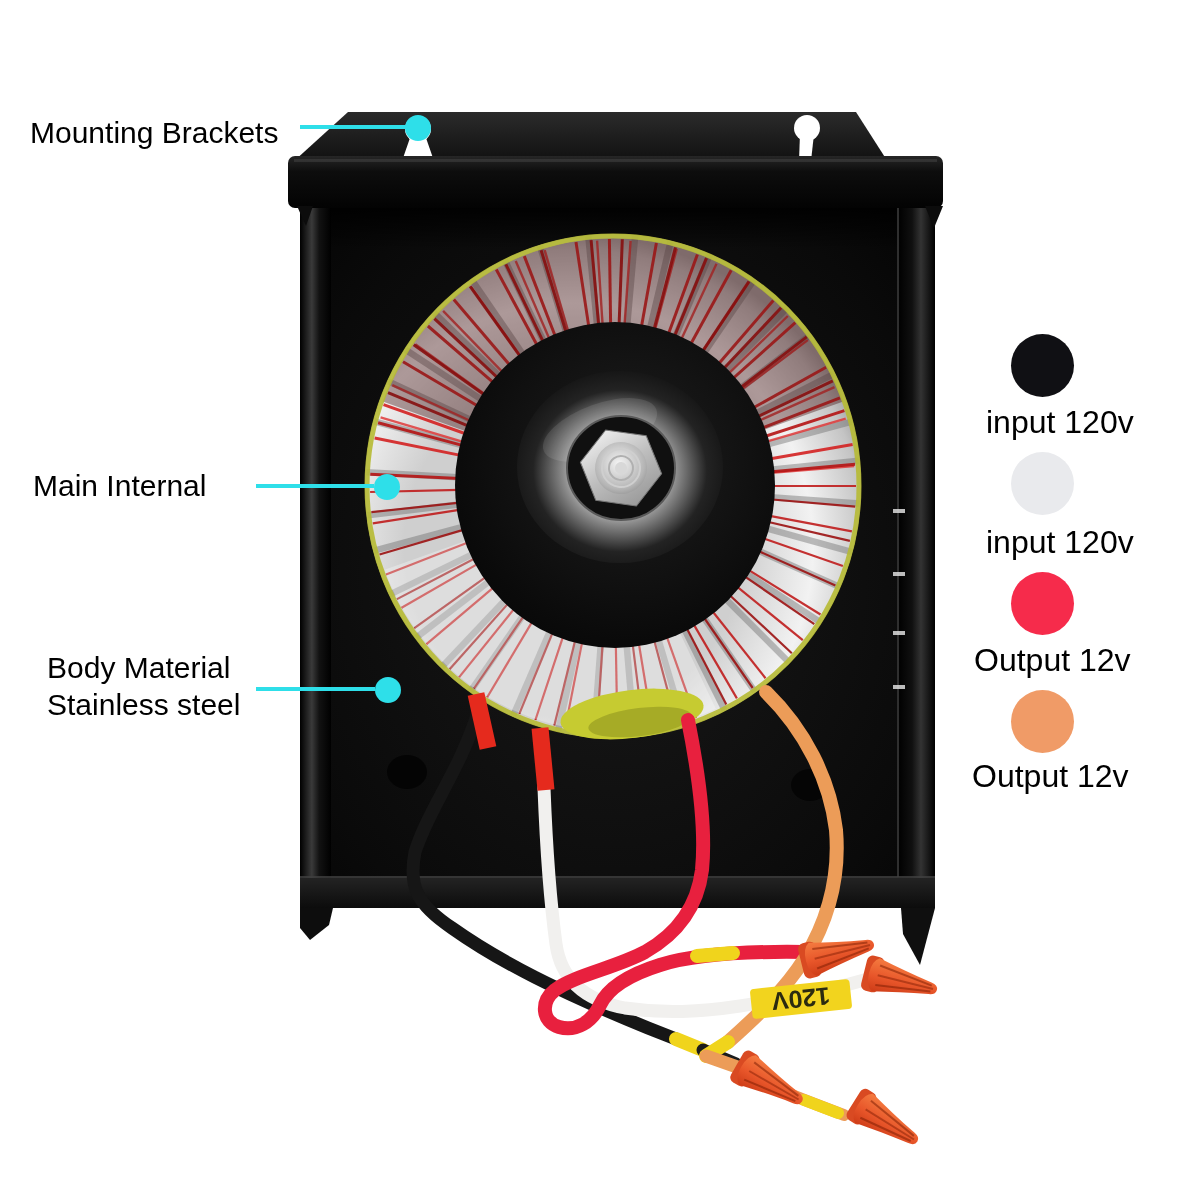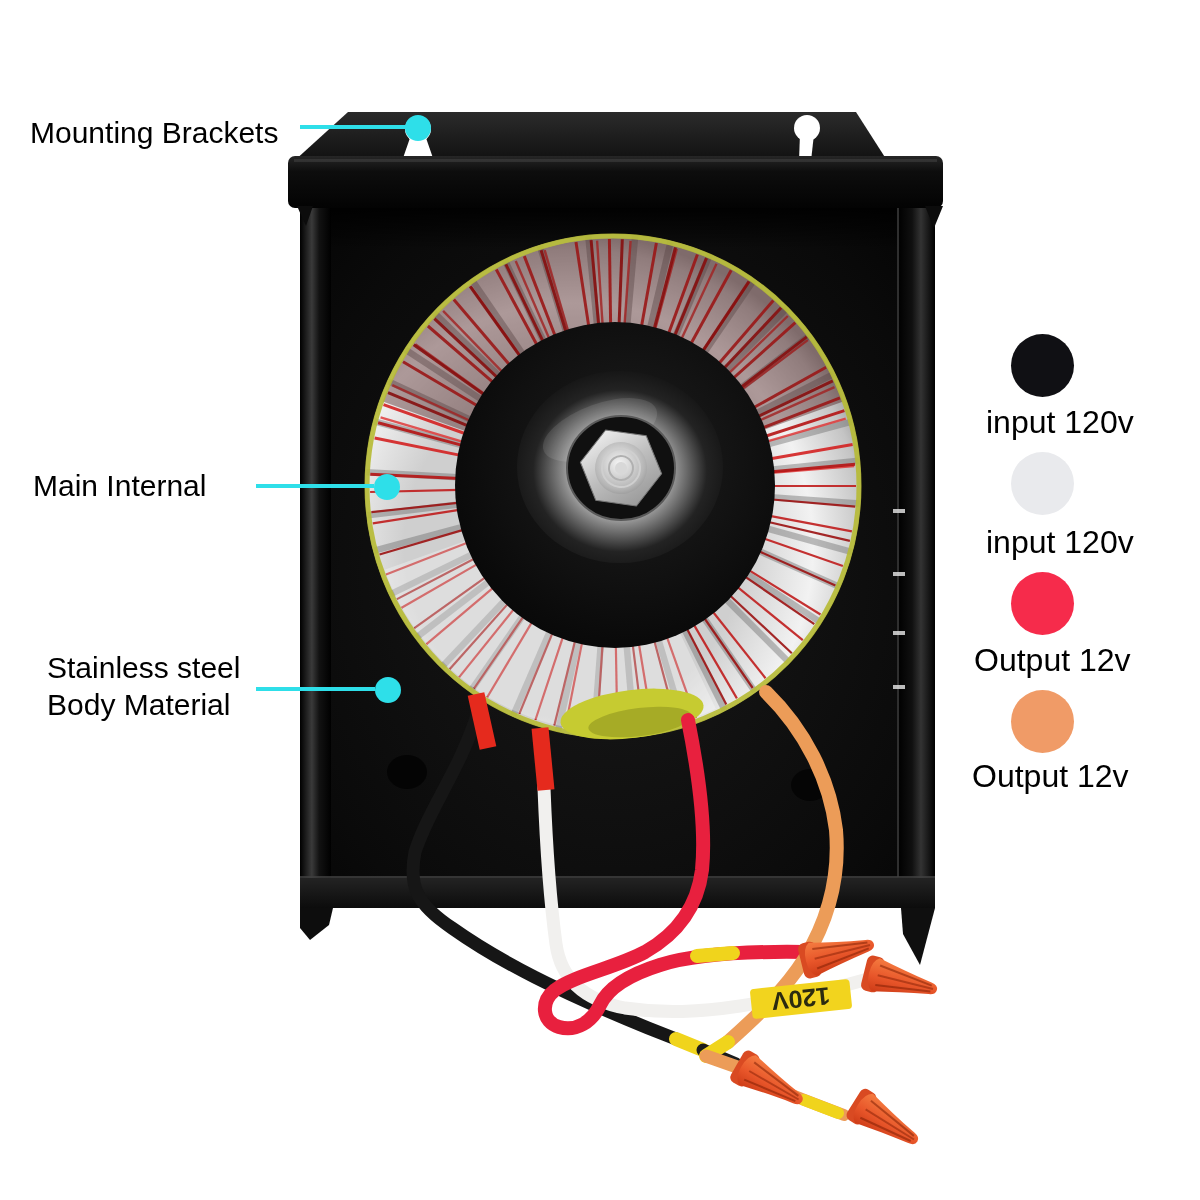--- a/index.html
+++ b/index.html
@@ -317,22 +317,22 @@
       <line x1="256" y1="689" x2="375" y2="689" stroke-width="4" stroke="#2EDFE9"></line>
       <circle cx="388" cy="690" r="13" fill="#2EDFE9"></circle>
     </g>
   </svg>
 
   <div class="callout-label" style="left:30px;top:114px;">Mounting Brackets</div>
   <div class="callout-label" style="left:33px;top:459px;margin-top:8px;">
     <div>Main Internal</div>
   </div>
   <div class="callout-label" style="left:47px;top:649px;">
+    <div>Body Material</div>
     <div>Stainless steel</div>
-    <div>Body Material</div>
   </div>
 
   <div>
     <div class="legend-dot" style="left: 1011px; top: 334px; background: rgb(16, 16, 20);"></div>
     <div class="legend-label" style="left:986px;top:404px;">input 120v</div>
 
     <div class="legend-dot" style="left: 1011px; top: 452px; background: rgb(233, 234, 237);"></div>
     <div class="legend-label" style="left:986px;top:524px;">input 120v</div>
 
     <div class="legend-dot" style="left: 1011px; top: 572px; background: rgb(246, 43, 75);"></div>

